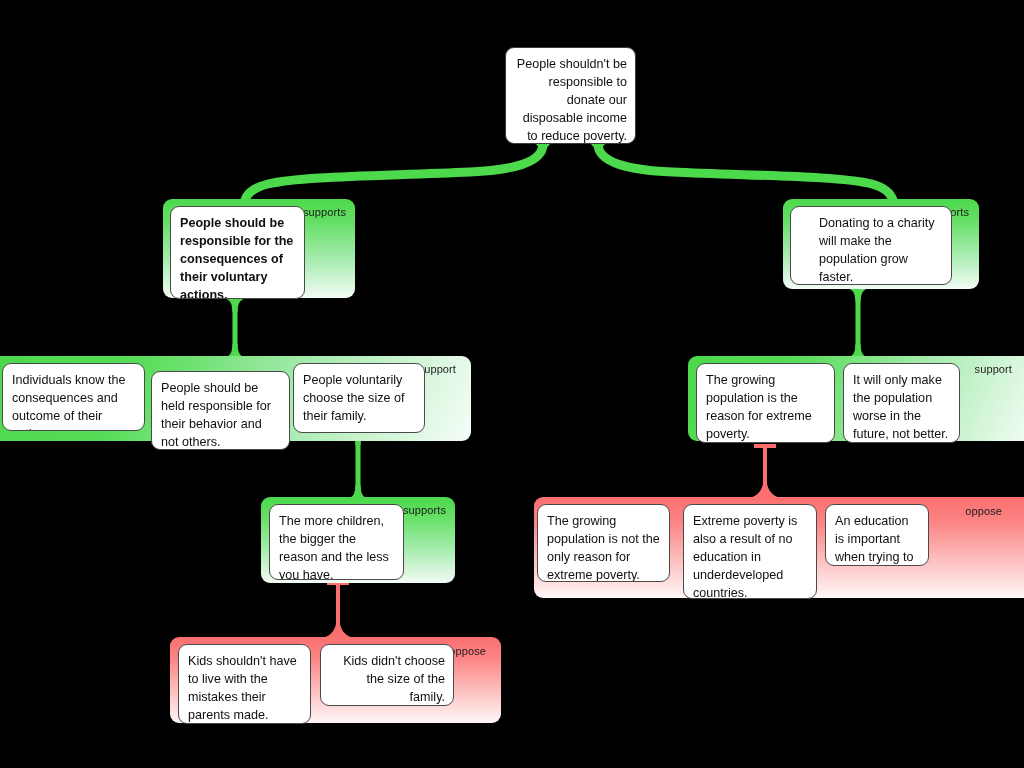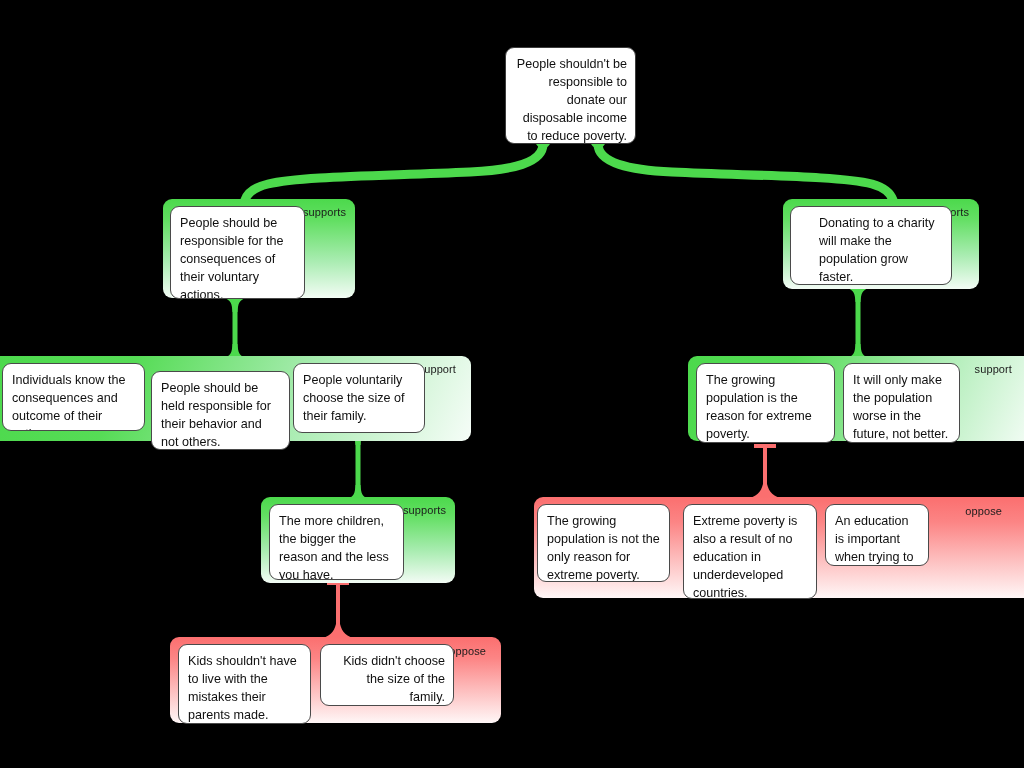--- a/index.html
+++ b/index.html
@@ -119,21 +119,21 @@
     </g>
   </svg>
 
   <div class="box root" style="left:505px; top:47px; width:131px; height:97px;">
     <span>People shouldn't be responsible to donate our disposable income to reduce poverty.</span>
   </div>
 
   <div class="group supports" style="left:163px; top:199px; width:192px; height:99px;">
     <span class="group-label" style="right:9px; top:8px;">supports</span>
   </div>
-  <div class="box" style="left:170px; top:206px; width:135px; height:93px;">
+  <div class="box" style="left:170px; top:206px; width:135px; height:93px;font-weight:bold;">
     <span>People should be responsible for the consequences of their voluntary actions.</span>
   </div>
 
   <div class="group supports" style="left:783px; top:199px; width:196px; height:90px;">
     <span class="group-label" style="right:10px; top:8px;">supports</span>
   </div>
   <div class="box" style="left:790px; top:206px; width:162px; height:79px;padding-left:28px;">
     <span>Donating to a charity will make the population grow faster.</span>
   </div>
 

